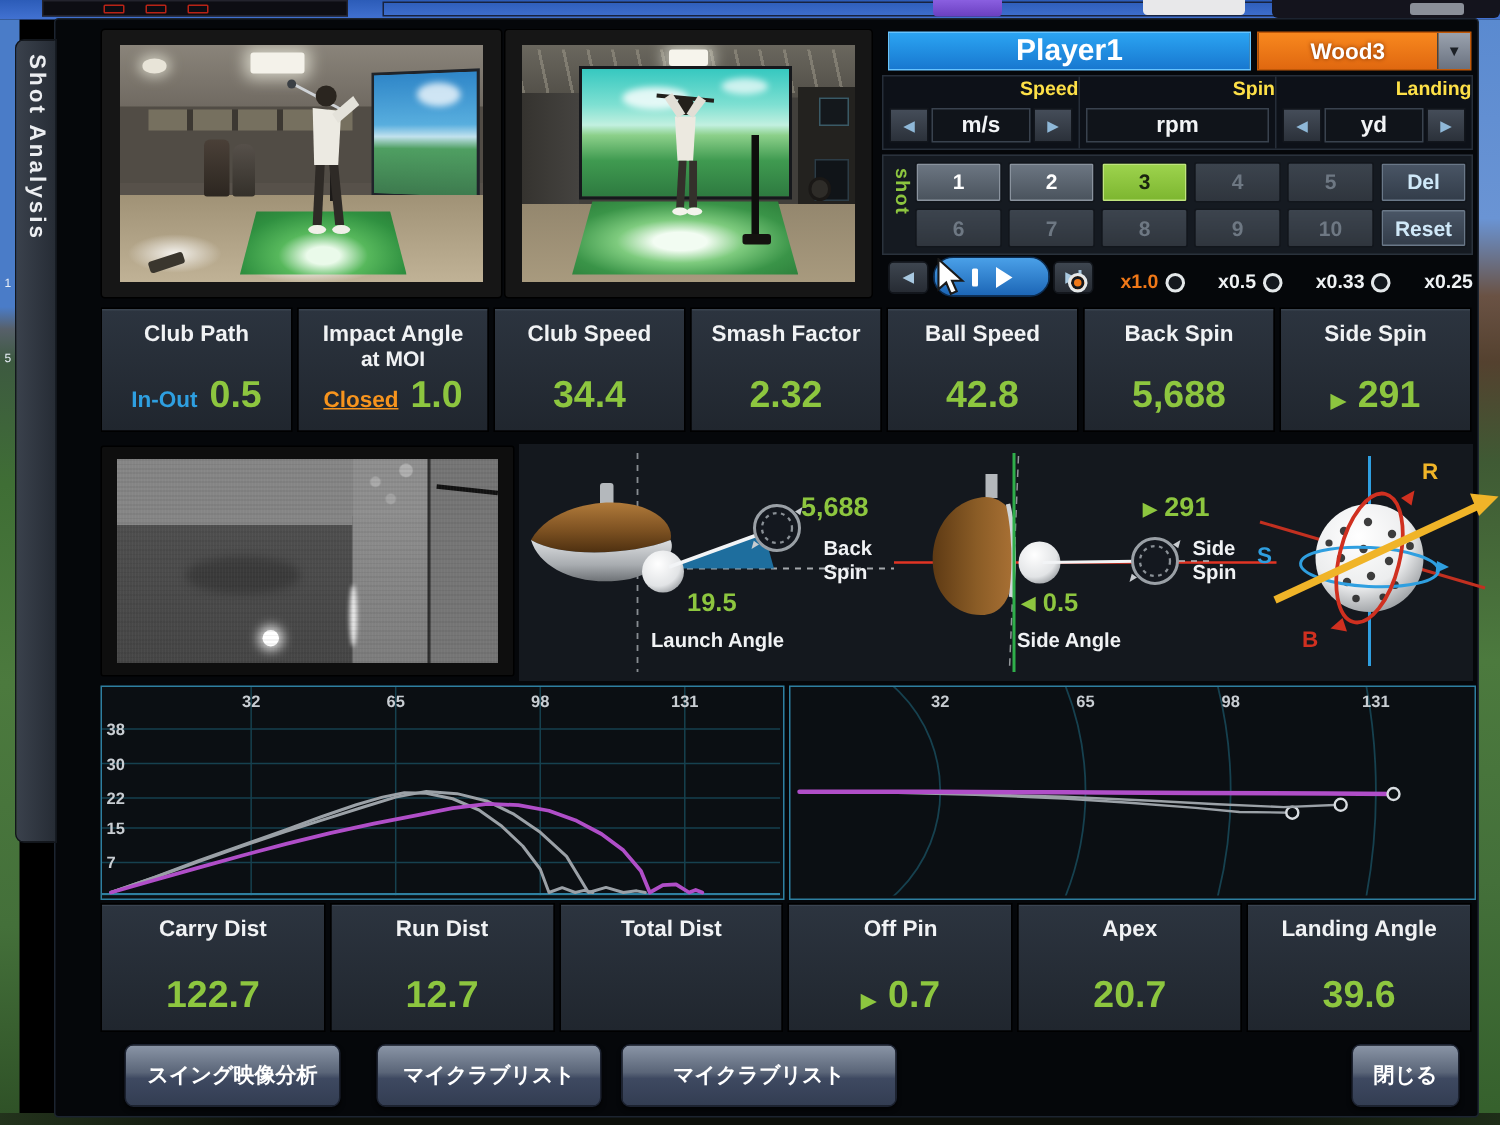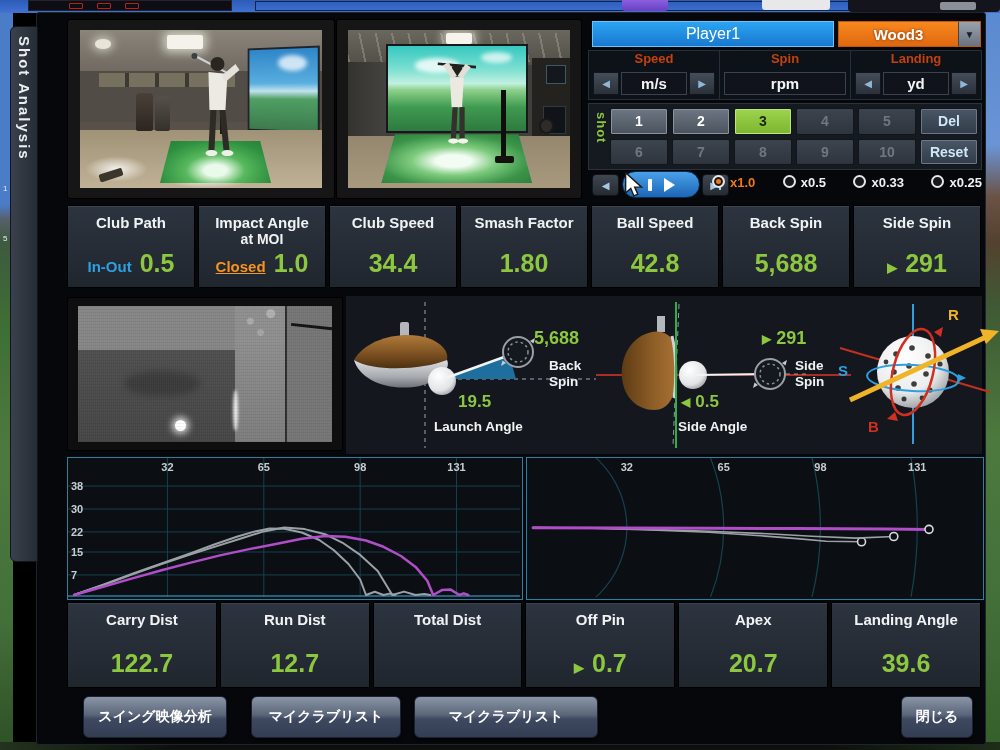--- a/index.html
+++ b/index.html
@@ -25,48 +25,48 @@
   .dialog{left:36px;top:12px;width:950px;height:733px;background:#05070a;border:1px solid #1c2430;border-radius:3px}
   .side-tab{left:10px;top:26px;width:28px;height:536px;background:linear-gradient(90deg,#3a414c,#262c35);border-radius:6px 0 0 6px;border:1px solid #12161c}
   .side-tab .vt{writing-mode:vertical-rl;color:#eceef1;font-size:15px;font-weight:bold;letter-spacing:2px;padding:9px 0 0 5px;white-space:nowrap}
 
   
   .cam-frame{background:#161616;border:1px solid #000;border-radius:3px}
   .cam-scene{overflow:hidden;background:#57514a}
   .cam-scene>div{position:absolute}
 
   
-  .player-btn{left:592px;top:21px;width:242px;height:26px;background:linear-gradient(180deg,#2ba4f2,#1878d0);border:1px solid #66c4ff;color:#fff;font-weight:normal;font-size:16px;display:flex;align-items:center;justify-content:center;cursor:pointer}
+  .player-btn{left:592px;top:21px;width:242px;height:26px;background:linear-gradient(180deg,#2ba4f2,#1878d0);border:1px solid #66c4ff;color:#fff;font-weight:bold;font-size:20px;display:flex;align-items:center;justify-content:center;cursor:pointer}
   .club-btn{left:838px;top:21px;width:143px;height:26px;background:linear-gradient(180deg,#f8881e,#e06810);border:1px solid #c05808;display:flex;align-items:center;cursor:pointer}
   .club-btn .cname{flex:1;text-align:center;color:#fff;font-weight:bold;font-size:15px;text-shadow:0 0 3px #803000}
   .club-btn .dd{width:22px;height:24px;background:linear-gradient(180deg,#9aa2ae,#6a7280);border-left:1px solid #444;color:#1c2026;font-size:10px;display:flex;align-items:center;justify-content:center}
   .units-frame{left:588px;top:50px;width:394px;height:50px;background:#0d1118;border:1px solid #262e39;display:flex}
   .unit-col{flex:1;position:relative;border-right:1px solid #262e39}
   .unit-col:last-child{border-right:none}
-  .u-label{text-align:center;color:#c2410c;font-weight:bold;font-size:13px;margin-top:0}
+  .u-label{text-align:right;color:#fde047;font-weight:bold;font-size:13px;margin-top:0}
   .u-row{position:absolute;left:4px;right:4px;top:21px;height:23px;display:flex;gap:2px}
   .u-arrow{width:26px;height:23px;background:linear-gradient(180deg,#454d59,#2b313a);border:1px solid #12161c;color:#8fb8d8;font-size:10px;display:flex;align-items:center;justify-content:center;cursor:pointer}
   .u-box{flex:1;height:23px;background:#10141a;border:1px solid #39424e;color:#f2f4f6;font-weight:bold;font-size:15px;display:flex;align-items:center;justify-content:center}
 
   .shot-frame{left:588px;top:103px;width:394px;height:67px;background:#151a21;border:1px solid #2a323c}
   .shot-vlabel{left:594px;top:112px;color:#8dc63f;font-size:13px;font-weight:bold;writing-mode:vertical-rl;letter-spacing:1px}
   .shot-grid{left:610px;top:108px;width:368px;height:57px;display:grid;grid-template-columns:repeat(6,1fr);grid-template-rows:1fr 1fr;gap:4px}
   .shot-btn{display:flex;align-items:center;justify-content:center;font-weight:bold;font-size:14px;border-radius:2px;cursor:pointer;border:1px solid #12161c}
   .shot-btn.st-available{background:linear-gradient(180deg,#6d7783,#49525c);color:#fff;box-shadow:inset 0 0 0 1px #8a939e}
   .shot-btn.st-selected{background:linear-gradient(180deg,#9ed44e,#7cb52f);color:#1a2410;box-shadow:inset 0 0 0 1px #c0e47e}
   .shot-btn.st-disabled{background:linear-gradient(180deg,#3c444e,#2f353d);color:#6e7883}
   .shot-ctrl{background:linear-gradient(180deg,#4a5666,#323c49);color:#cfe8f8;box-shadow:inset 0 0 0 1px #6a7888}
 
   .pb-step{top:174px;width:27px;height:22px;background:linear-gradient(180deg,#3e4650,#262b33);border:1px solid #12161c;border-radius:4px;color:#a8c8e0;font-size:10px;display:flex;align-items:center;justify-content:center;gap:1px;cursor:pointer}
   .pb-pill{left:622px;top:171px;width:78px;height:27px;background:linear-gradient(180deg,#4aa0e8,#1c66b6);border-radius:14px;border:1px solid #0c2c50;display:flex;align-items:center;justify-content:center;gap:12px;cursor:pointer}
   .pp-bar{width:4px;height:12px;background:#fff;border-radius:1px}
   .pp-tri{width:0;height:0;border-left:11px solid #fff;border-top:7px solid transparent;border-bottom:7px solid transparent}
   .stepbar{width:2px;height:10px;background:#a8c8e0}
   .radio-row{left:712px;top:175px;width:270px;height:20px;display:flex;justify-content:space-between}
-  .radio{display:flex;align-items:flex-start;gap:5px;cursor:pointer}
+  .radio{display:flex;align-items:flex-end;gap:22px;cursor:pointer}
   .radio .dot{width:13px;height:13px;border:2px solid #e4e8ea;border-radius:50%;background:#14181e}
   .radio .rlabel{color:#eef1f3;font-weight:bold;font-size:13px}
   .radio.st-selected .dot{background:#f07818;box-shadow:inset 0 0 0 2px #14181e}
   .radio.st-selected .rlabel{color:#f07818}
 
   
   .tiles{display:flex;gap:3px}
   .tile{flex:1;position:relative;background:linear-gradient(180deg,#2c343f,#20262e);border:1px solid #000;box-shadow:inset 0 1px 0 #3a4450}
   .t-label{position:absolute;top:9px;left:2px;right:2px;text-align:center;color:#f0f2f4;font-size:15px;font-weight:bold;line-height:16px}
   .t-label .l2{display:block;font-size:14px}
@@ -270,21 +270,21 @@
   </div>
   <div class="tile">
     <div class="t-label"><span>Club Speed</span><span class="l2"></span></div>
     <div class="t-value">
         <span>34.4</span>
       </div>
   </div>
   <div class="tile">
     <div class="t-label"><span>Smash Factor</span><span class="l2"></span></div>
     <div class="t-value">
-        <span>1.80</span>
+        <span>2.32</span>
       </div>
   </div>
   <div class="tile">
     <div class="t-label"><span>Ball Speed</span><span class="l2"></span></div>
     <div class="t-value">
         <span>42.8</span>
       </div>
   </div>
   <div class="tile">
     <div class="t-label"><span>Back Spin</span><span class="l2"></span></div>

